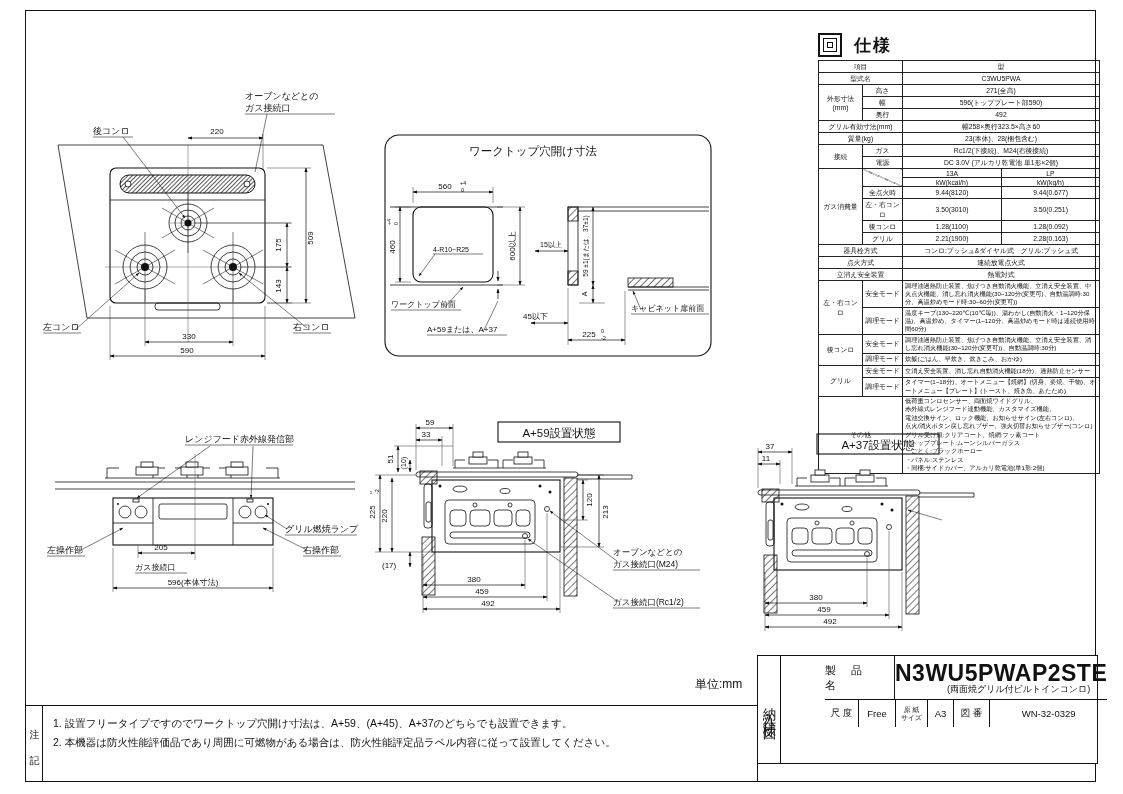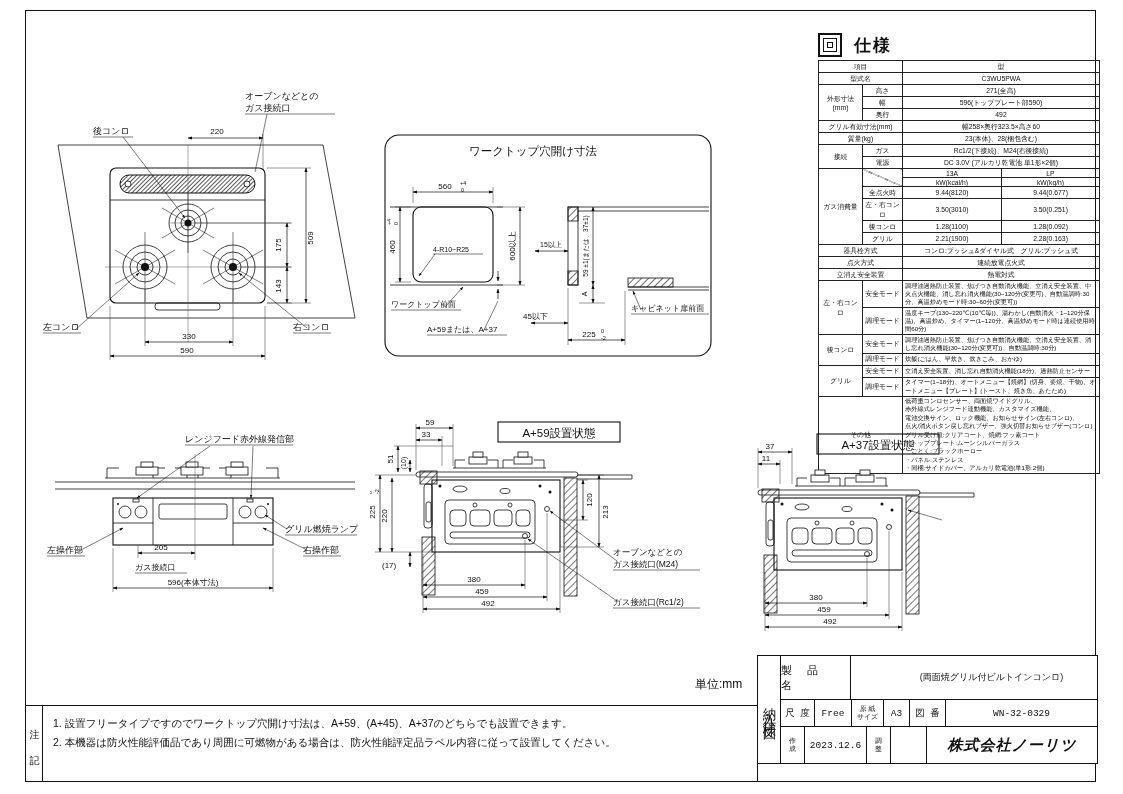--- a/index.html
+++ b/index.html
@@ -29,33 +29,33 @@
   .ext{stroke:#444;stroke-width:0.55;fill:none;}
   .cl{stroke:#555;stroke-width:0.5;fill:none;}
   .t8{font-size:8px;} .t7{font-size:7px;} .t65{font-size:6.5px;} .t5{font-size:5.5px;}
   .lb{font-size:9px;} .lb8{font-size:8.5px;}
   .tt{font-size:11.5px;}
   
   .unit{position:absolute;left:695px;top:676px;font-size:12px;}
   .notes{position:absolute;left:25px;top:705px;width:733px;height:77px;border:1.5px solid #111;box-sizing:border-box;display:flex;}
   .notes .nlab{width:17px;border-right:1.2px solid #111;writing-mode:vertical-rl;display:flex;align-items:center;justify-content:center;font-size:10px;letter-spacing:26px;padding-top:6px;box-sizing:border-box;}
   .notes .nbody{flex:1;padding:8px 10px;font-size:10.5px;line-height:1.85;}
-  .tblock{position:absolute;left:757px;top:655px;width:341px;height:109px;border:1.5px solid #111;box-sizing:border-box;display:flex;background:#fff;}
+  .tblock{position:absolute;left:757px;top:655px;width:341px;height:109px;border:1.5px solid #111;box-sizing:border-box;display:flex;background:#fff;gap:44px;}
   .tb-vert{width:23px;border-right:1.2px solid #111;writing-mode:vertical-rl;display:flex;align-items:center;justify-content:center;font-size:13.5px;letter-spacing:5px;box-sizing:border-box;}
   .tb-main{flex:1;display:flex;flex-direction:column;}
   .tb-row{display:flex;border-bottom:1.2px solid #111;box-sizing:border-box;}
   .tb-row:last-child{border-bottom:none;}
   .tb-cell{border-right:1.2px solid #111;display:flex;align-items:center;justify-content:center;box-sizing:border-box;}
   .tb-cell:last-child{border-right:none;}
   .lblc{font-size:11px;letter-spacing:6px;}
   .prod{flex-direction:column;line-height:1.05;}
   .prod .pn{font-size:23px;font-weight:bold;letter-spacing:0.5px;}
   .prod .ps{font-size:9px;margin-left:35px;}
   .dn{font-size:11.5px;letter-spacing:10px;}
-  .sm{font-size:9.5px;font-family:Liberation Mono, monospace;}
+  .sm{font-size:9.5px;}
   .xs{font-size:6.8px;line-height:1.15;white-space:pre-line;text-align:center;}
   .logo{font-size:15px;font-weight:bold;letter-spacing:1px;font-style:italic;}
 </style>
 </head>
 <body>
 
 <div id="canvas">
   <div class="sheet"></div>
 
   <svg class="abs" style="left:35px;top:60px" width="340" height="320" viewBox="0 0 340 320">
@@ -632,36 +632,28 @@
       <div>2. 本機器は防火性能評価品であり周囲に可燃物がある場合は、防火性能評定品ラベル内容に従って設置してください。</div>
     </div>
   </div>
 
   <div class="tblock">
     <div class="tb-vert">納入仕様図</div>
     <div class="tb-main">
       <div class="tb-row" style="height:44px;">
         <div class="tb-cell lblc" style="width:70px;">製 品 名</div>
         <div class="tb-cell prod" style="flex:1;">
+          <div class="pn">N3WU5PWAP2STE</div>
           <div class="ps">(両面焼グリル付ビルトインコンロ)</div>
         </div>
       </div>
       <div class="tb-row" style="height:27px;">
         <div class="tb-cell sm" style="width:34px;">尺 度</div>
         <div class="tb-cell sm" style="width:37px;">Free</div>
         <div class="tb-cell xs" style="width:32px;">原 紙
 サイズ</div>
         <div class="tb-cell sm" style="width:26px;">A3</div>
         <div class="tb-cell sm" style="width:36px;">図 番</div>
         <div class="tb-cell sm" style="flex:1;">WN-32-0329</div>
       </div>
-      <div class="tb-row" style="flex:1;">
-        <div class="tb-cell xs" style="width:24px;">作
-成</div>
-        <div class="tb-cell sm" style="width:62px;">2023.12.6</div>
-        <div class="tb-cell xs" style="width:24px;">調
-整</div>
-        <div class="tb-cell" style="width:36px;"></div>
-        <div class="tb-cell logo" style="flex:1;">株式会社ノーリツ</div>
-      </div>
     </div>
   </div>
 </div>
 
 </body></html>

